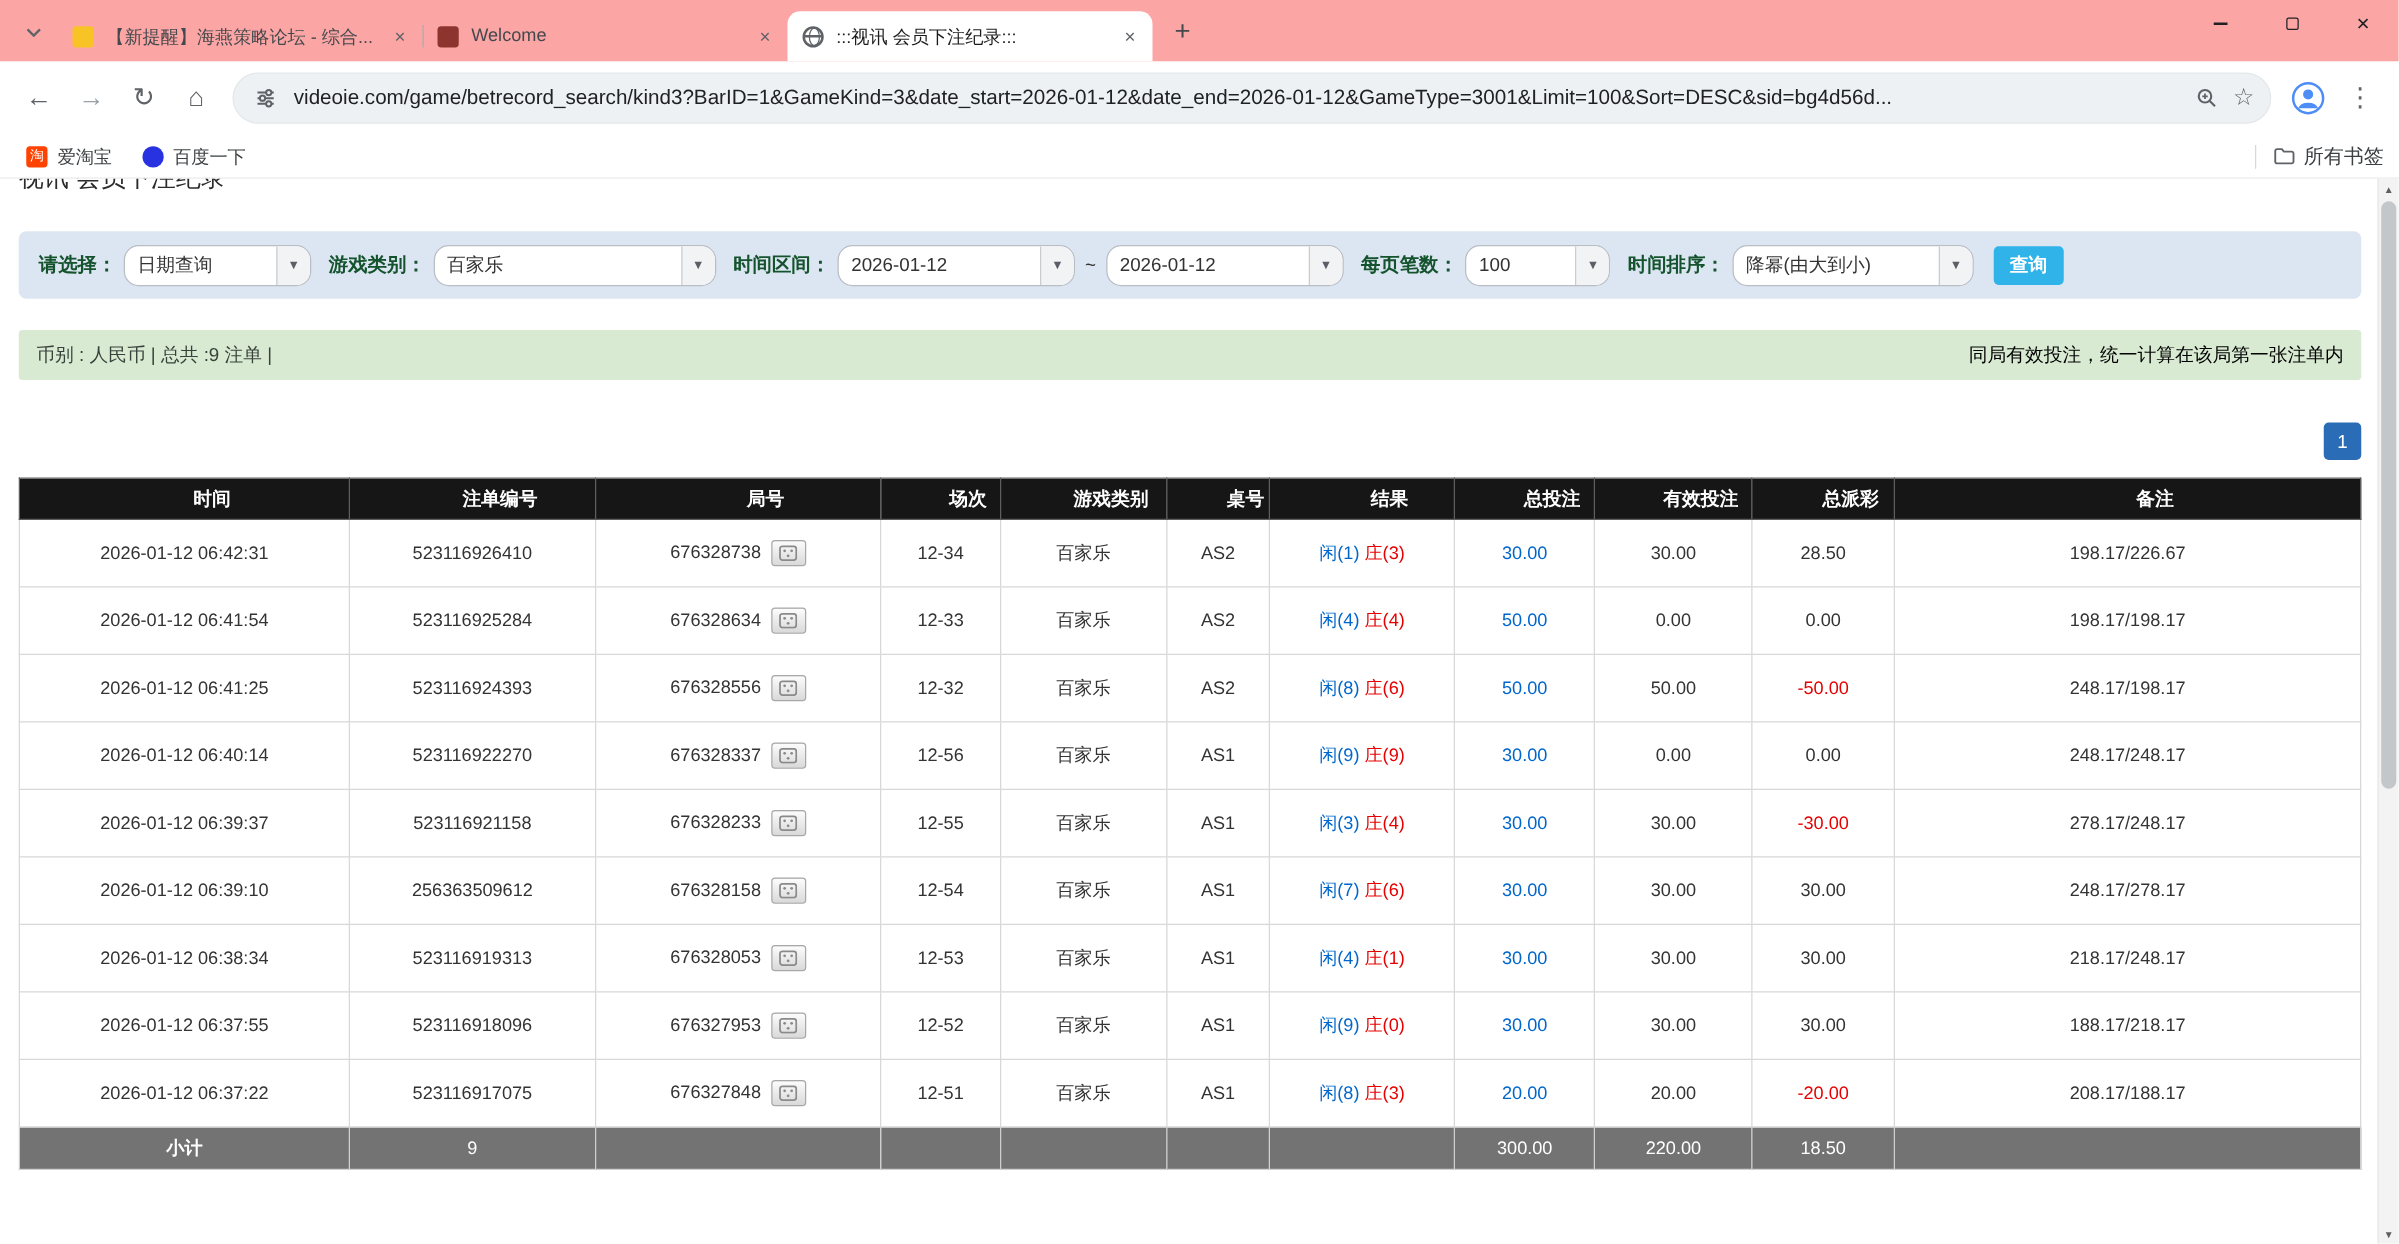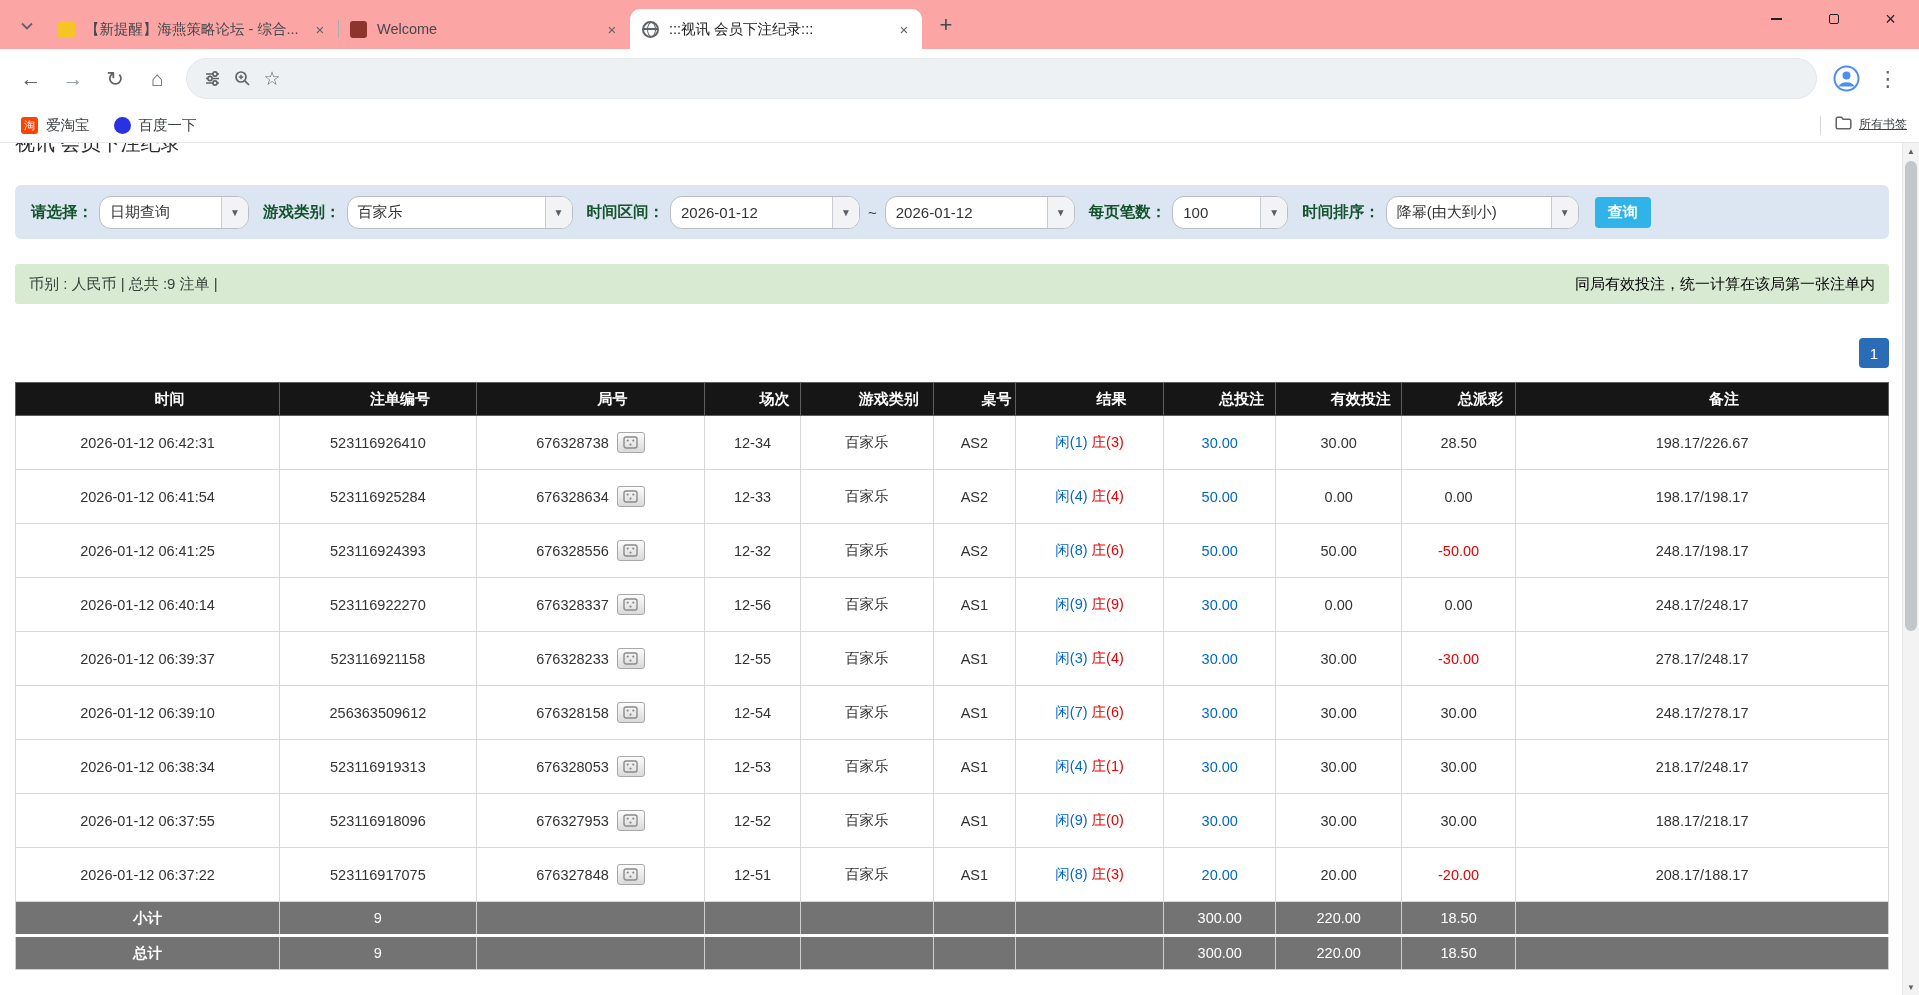--- a/index.html
+++ b/index.html
@@ -36,21 +36,21 @@
   .addr-icon { width:30px; height:30px; flex:none; display:flex; align-items:center; justify-content:center; color:#5f6368; font-size:19px; border-radius:50%; cursor:pointer; }
   .profile-btn { width:38px; height:38px; display:flex; align-items:center; justify-content:center; border-radius:50%; margin:0 2px; cursor:pointer; }
 
   
   .bookmarks-bar { height:35px; background:#fff; display:flex; align-items:center; padding:0 12px; border-bottom:1px solid #e6e8ea; }
   .bm-items { display:flex; align-items:center; }
   .bookmark { display:flex; align-items:center; height:27px; padding:0 9px; border-radius:13px; margin-right:6px; font-size:14.5px; color:#3c4043; cursor:pointer; }
   .bm-icon { width:17px; height:17px; flex:none; margin-right:8px; display:flex; align-items:center; justify-content:center; }
   .taobao-icon { background:#ff4200; border-radius:3px; color:#fff; font-size:11px; line-height:17px; }
   .baidu-icon { background:#2932e1; border-radius:50%; }
-  .bm-right { margin-left:auto; display:flex; align-items:flex-start; font-size:12px; color:#3c4043; cursor:pointer;text-decoration:underline; }
+  .bm-right { margin-left:auto; display:flex; align-items:center; font-size:16px; color:#3c4043; cursor:pointer; }
   .v-divider { width:1px; height:19px; background:#d5d7da; margin-right:14px; }
   .folder-icon { margin-right:7px; display:flex; }
 
   
   .content { height:852px; overflow:hidden; padding:0 30px 0 15px; position:relative; background:#fff; }
   .page-title { height:26px; line-height:26px; margin-top:-13px; font-size:20px; color:#2b2b2b; overflow:hidden; white-space:nowrap; }
 
   .filter-bar { margin-top:29px; height:54px; background:#dce6f2; border-radius:6px; display:flex; align-items:center; padding:0 16px; }
   .filter-label { color:#14532d; font-weight:bold; font-size:15.5px; white-space:nowrap; margin:0 6px 0 14px; }
   .filter-label:first-child { margin-left:0; }
@@ -135,20 +135,21 @@
   <div class="nav-icon">⌂</div>
   <div class="address-bar">
     <span class="addr-icon">
       <svg width="17" height="17" viewBox="0 0 17 17">
         <path d="M2 4h13 M2 8.5h13 M2 13h13" stroke="#5f6368" stroke-width="1.6" fill="none"></path>
         <circle cx="11" cy="4" r="2.1" fill="#eef1f3" stroke="#5f6368" stroke-width="1.6"></circle>
         <circle cx="6" cy="8.5" r="2.1" fill="#eef1f3" stroke="#5f6368" stroke-width="1.6"></circle>
         <circle cx="11" cy="13" r="2.1" fill="#eef1f3" stroke="#5f6368" stroke-width="1.6"></circle>
       </svg>
     </span>
+    <span class="url-text">videoie.com/game/betrecord_search/kind3?BarID=1&amp;GameKind=3&amp;date_start=2026-01-12&amp;date_end=2026-01-12&amp;GameType=3001&amp;Limit=100&amp;Sort=DESC&amp;sid=bg4d56d...</span>
     <span class="addr-icon">
       <svg width="17" height="17" viewBox="0 0 17 17">
         <circle cx="7" cy="7" r="5" fill="none" stroke="#5f6368" stroke-width="1.7"></circle>
         <line x1="10.8" y1="10.8" x2="15" y2="15" stroke="#5f6368" stroke-width="1.7"></line>
         <path d="M4.8 7h4.4 M7 4.8v4.4" stroke="#5f6368" stroke-width="1.4"></path>
       </svg>
     </span>
     <span class="addr-icon">☆</span>
   </div>
   <div class="profile-btn">
@@ -452,33 +453,20 @@
           <td></td>
           <td></td>
           <td></td>
           <td></td>
           <td></td>
           <td>300.00</td>
           <td>220.00</td>
           <td>18.50</td>
           <td></td>
         </tr>
-        <tr class="grand">
-          <td>总计</td>
-          <td>9</td>
-          <td></td>
-          <td></td>
-          <td></td>
-          <td></td>
-          <td></td>
-          <td>300.00</td>
-          <td>220.00</td>
-          <td>18.50</td>
-          <td></td>
-        </tr>
       </tfoot>
   </table>
 </div>
 
 <div class="scrollbar">
   <div class="sb-btn">▲</div>
   <div class="sb-thumb"></div>
   <div class="sb-btn down">▼</div>
 </div>
 

